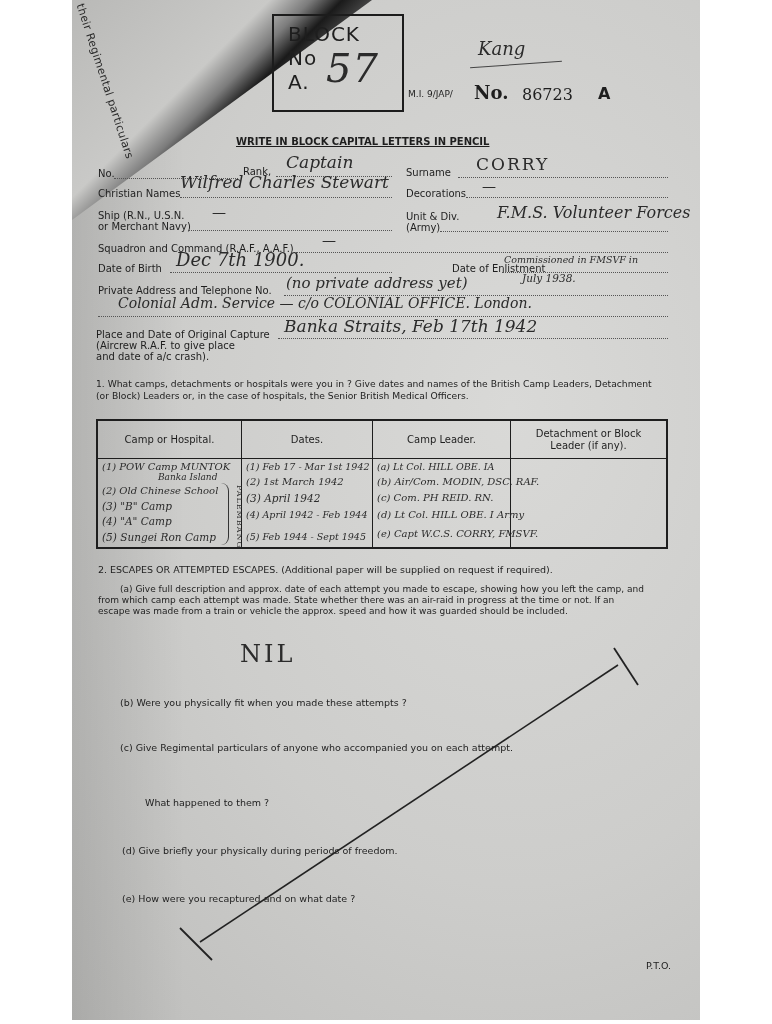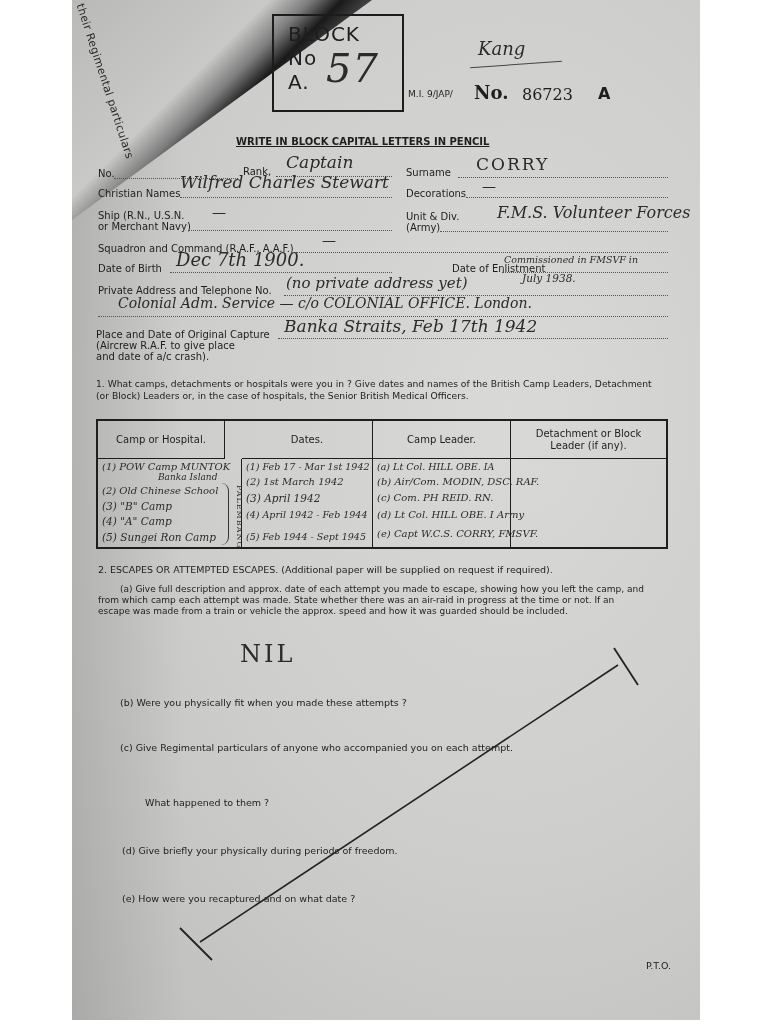--- a/index.html
+++ b/index.html
@@ -111,21 +111,21 @@
 <span class="abs label" style="left:96px;top:329px;">Place and Date of Original Capture</span>
 <span class="abs label" style="left:96px;top:340px;">(Aircrew R.A.F. to give place</span>
 <span class="abs label" style="left:96px;top:351px;">and date of a/c crash).</span>
 <div class="dots" style="left:278px;top:338px;width:390px;"></div>
 <span class="abs hand" style="left:284px;top:316px;font-size:17px;">Banka Straits, Feb 17th 1942</span>
 
 <span class="q" style="left:96px;top:378px;font-size:9.2px;">1.   What camps, detachments or hospitals were you in ?   Give dates and names of the British Camp Leaders, Detachment</span>
 <span class="q" style="left:96px;top:390px;font-size:9.2px;">(or Block) Leaders or, in the case of hospitals, the Senior British Medical Officers.</span>
 
 <div class="table">
-  <div class="th" style="left:0;width:127px;">Camp or Hospital.</div>
+  <div class="th" style="left:0;width:144px;">Camp or Hospital.</div>
   <div class="th" style="left:144px;width:131px;">Dates.</div>
   <div class="th" style="left:413px;width:155px;border-right:none;padding:0 20px;">Detachment or Block Leader (if any).</div>
   <div class="th" style="left:275px;width:138px;">Camp Leader.</div>
 
   <div class="col" style="left:0;width:144px;"></div>
   <div class="col" style="left:144px;width:131px;"></div>
   <div class="col" style="left:275px;width:138px;"></div>
 
   <span class="cell-line hand" style="left:4px;top:40px;font-size:10px;">(1) POW Camp MUNTOK</span>
   <span class="cell-line hand" style="left:60px;top:51px;font-size:9px;">Banka Island</span>

